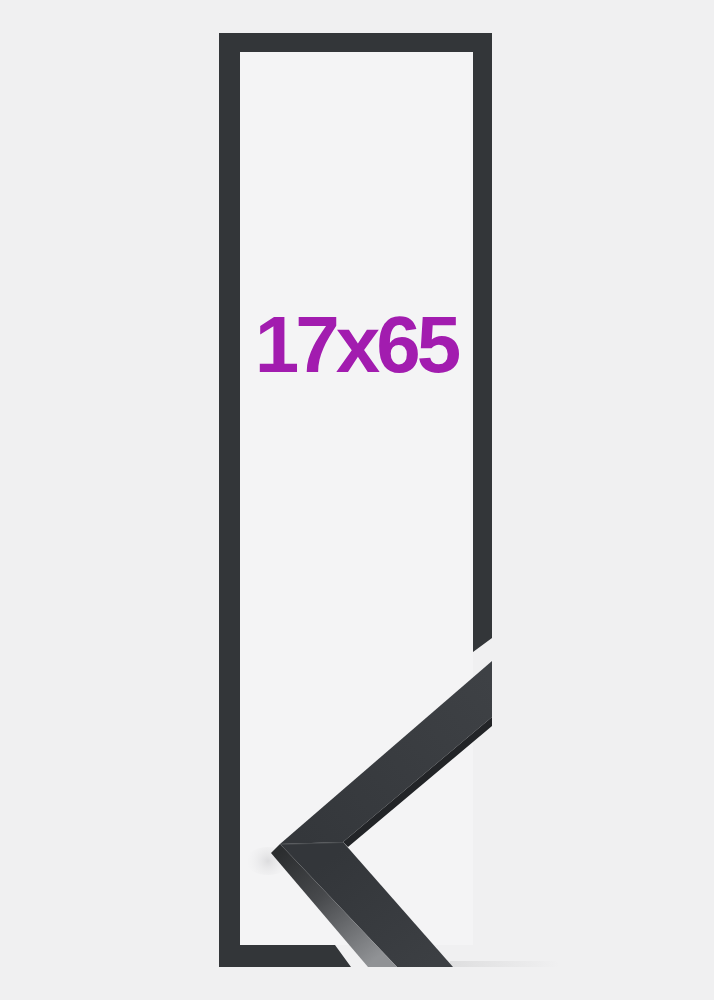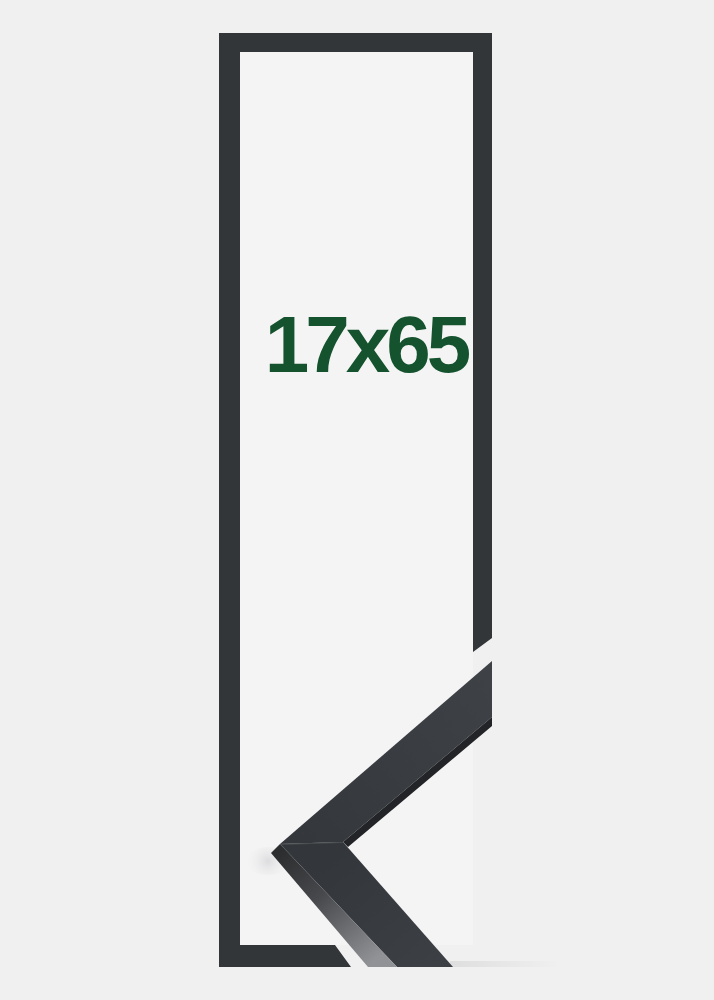--- a/index.html
+++ b/index.html
@@ -22,24 +22,23 @@
   .size-label {
     position: absolute;
     left: 219px;
     top: 305px;
     width: 274px;
     text-align: center;
     font-size: 80px;
     font-weight: 700;
     letter-spacing: -4px;
     line-height: 1;
-    color: #14532d;
+    color: #a21caf;
     white-space: nowrap;
     user-select: none;
-    margin-left: 10px;
   }
 </style>
 </head>
 <body>
 
 <div class="stage">
 
   <svg width="714" height="1000" viewBox="0 0 714 1000">
     <defs>
       <linearGradient id="gUpper" gradientUnits="userSpaceOnUse" x1="300" y1="840" x2="492" y2="680">

